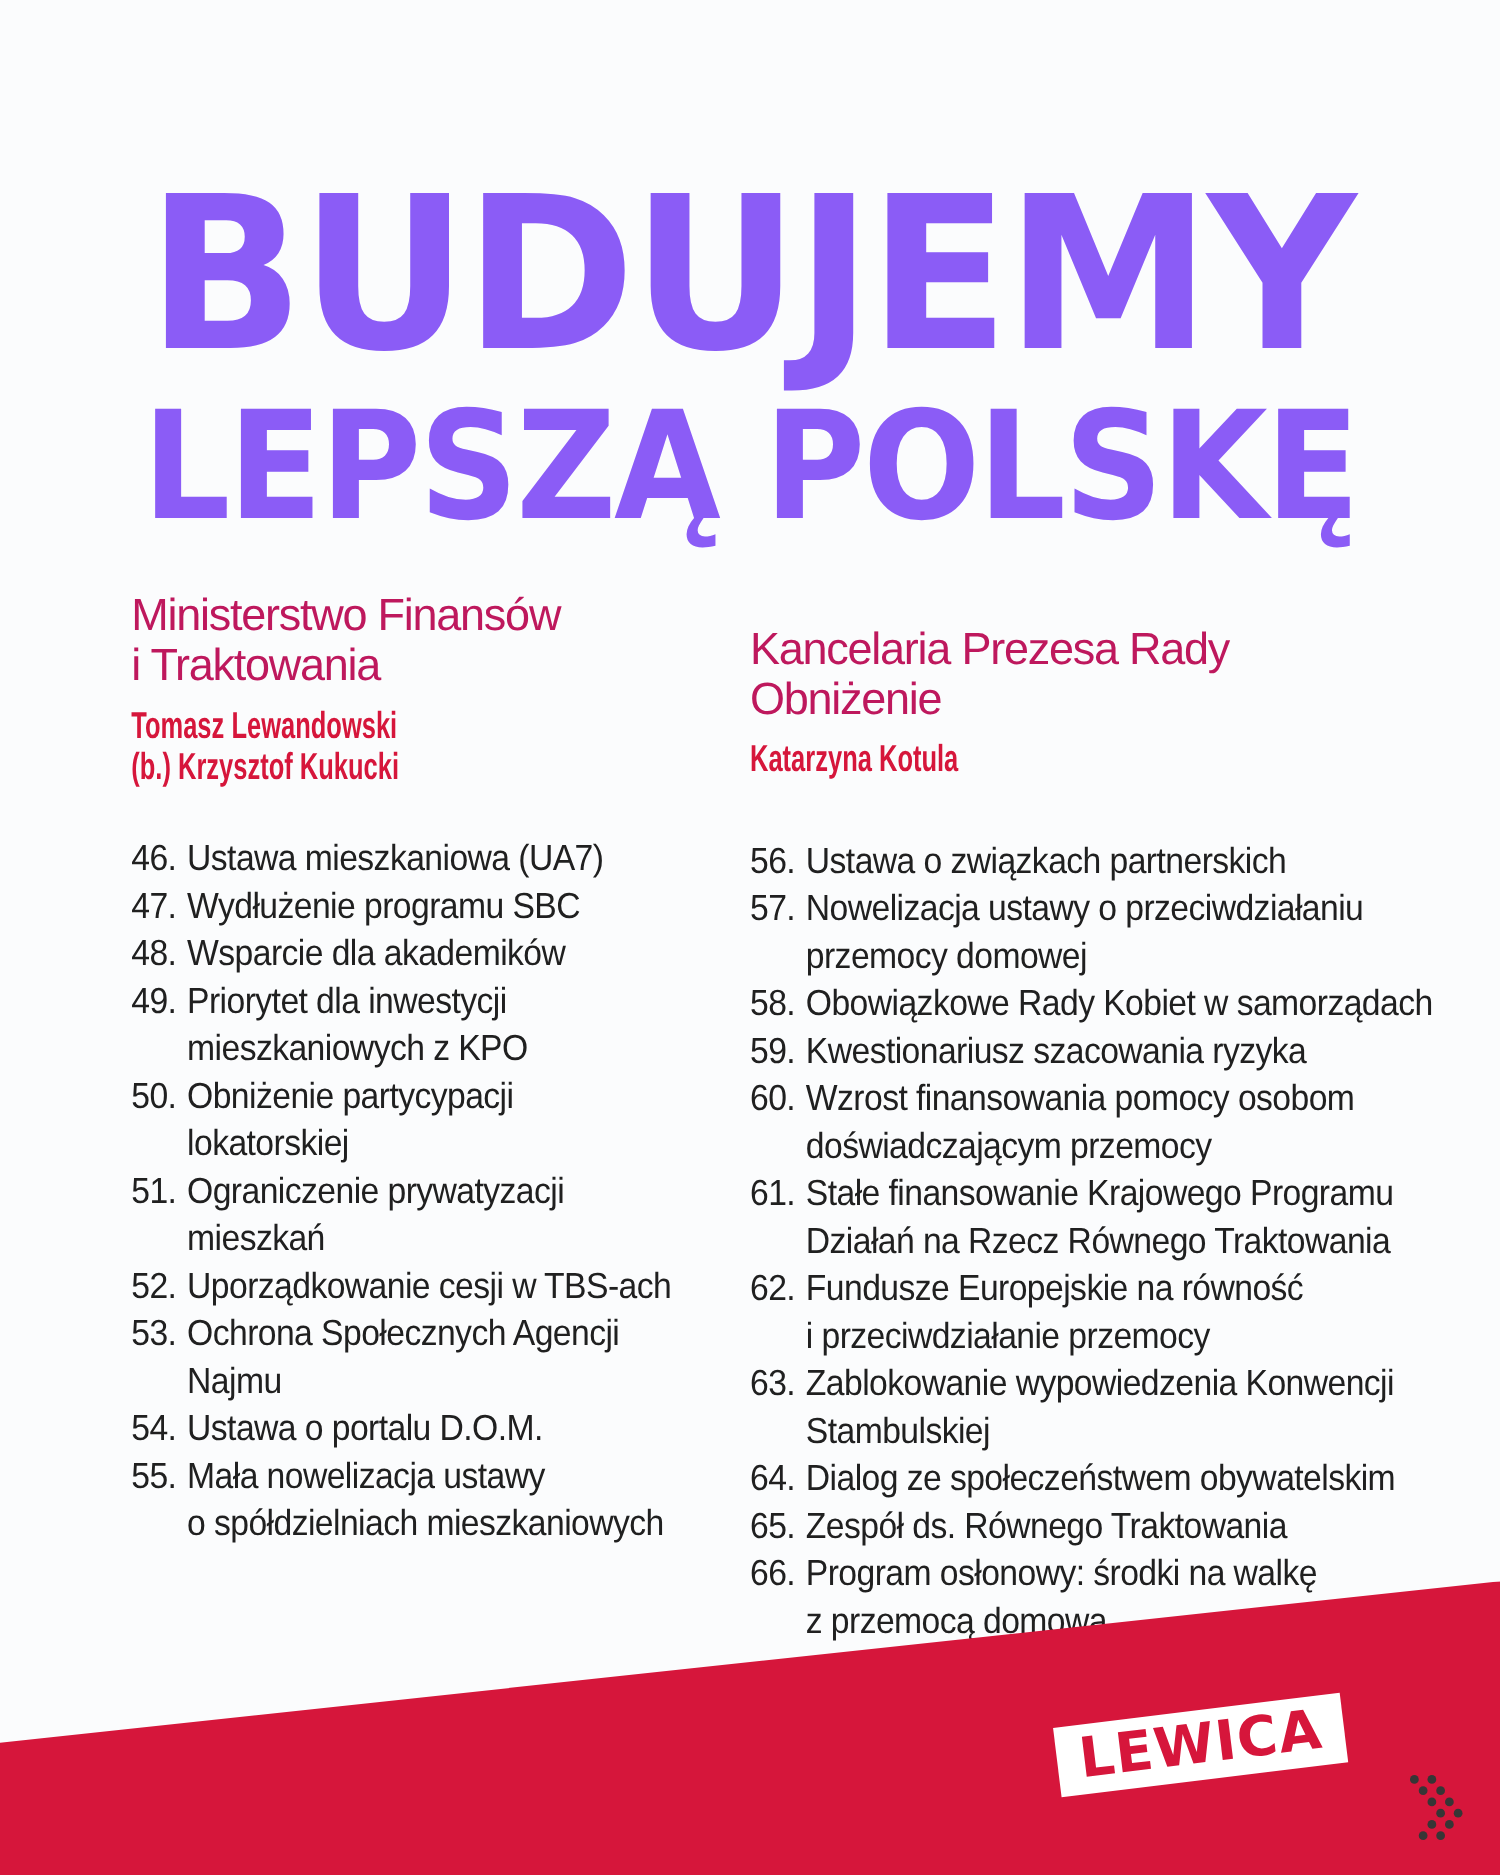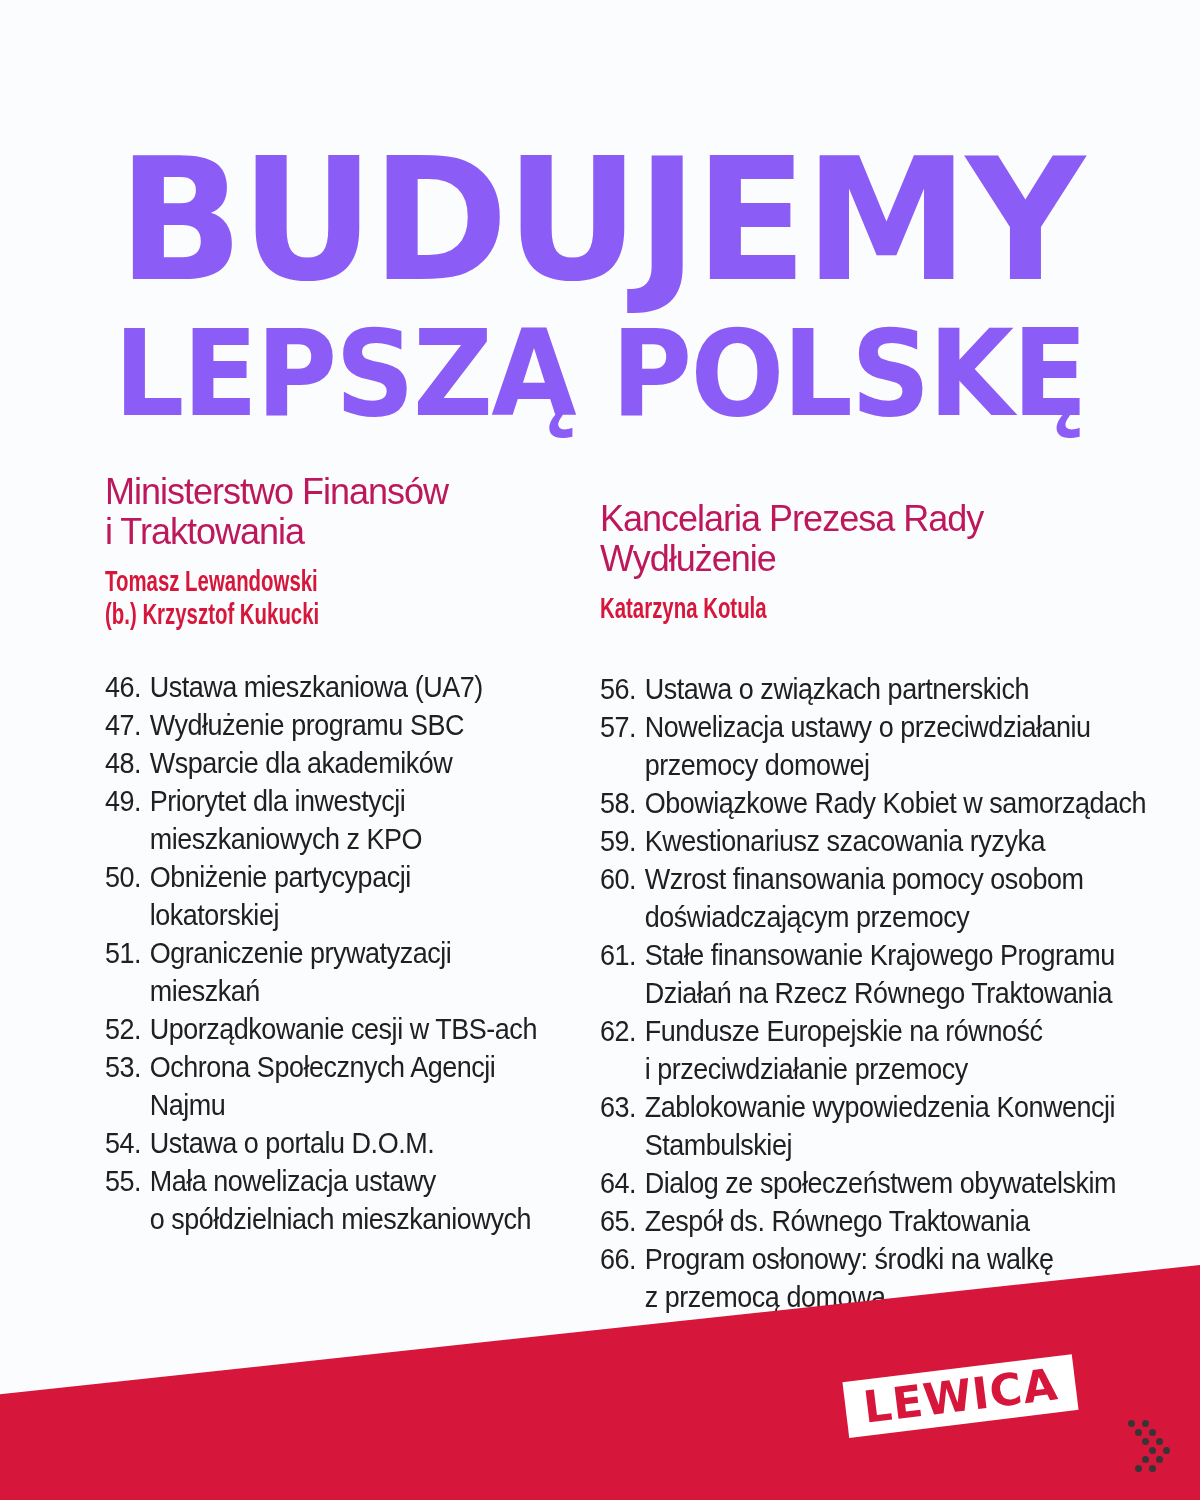--- a/index.html
+++ b/index.html
@@ -137,21 +137,21 @@
             <span class="ln">Mała nowelizacja ustawy</span>
             <span class="ln">o spółdzielniach mieszkaniowych</span>
           </span>
         </div>
     </div>
   </div>
 
   <div class="col col-right">
     <div>
       <div class="hline">Kancelaria Prezesa Rady</div>
-      <div class="hline">Wydłużenie</div>
+      <div class="hline">Obniżenie</div>
     </div>
     <div class="ministers">
       <div>Katarzyna Kotula</div>
     </div>
     <div class="list">
       <div class="li">
           <span class="num">56.</span>
           <span class="txt">
             <span class="ln">Ustawa o związkach partnerskich</span>
           </span>

